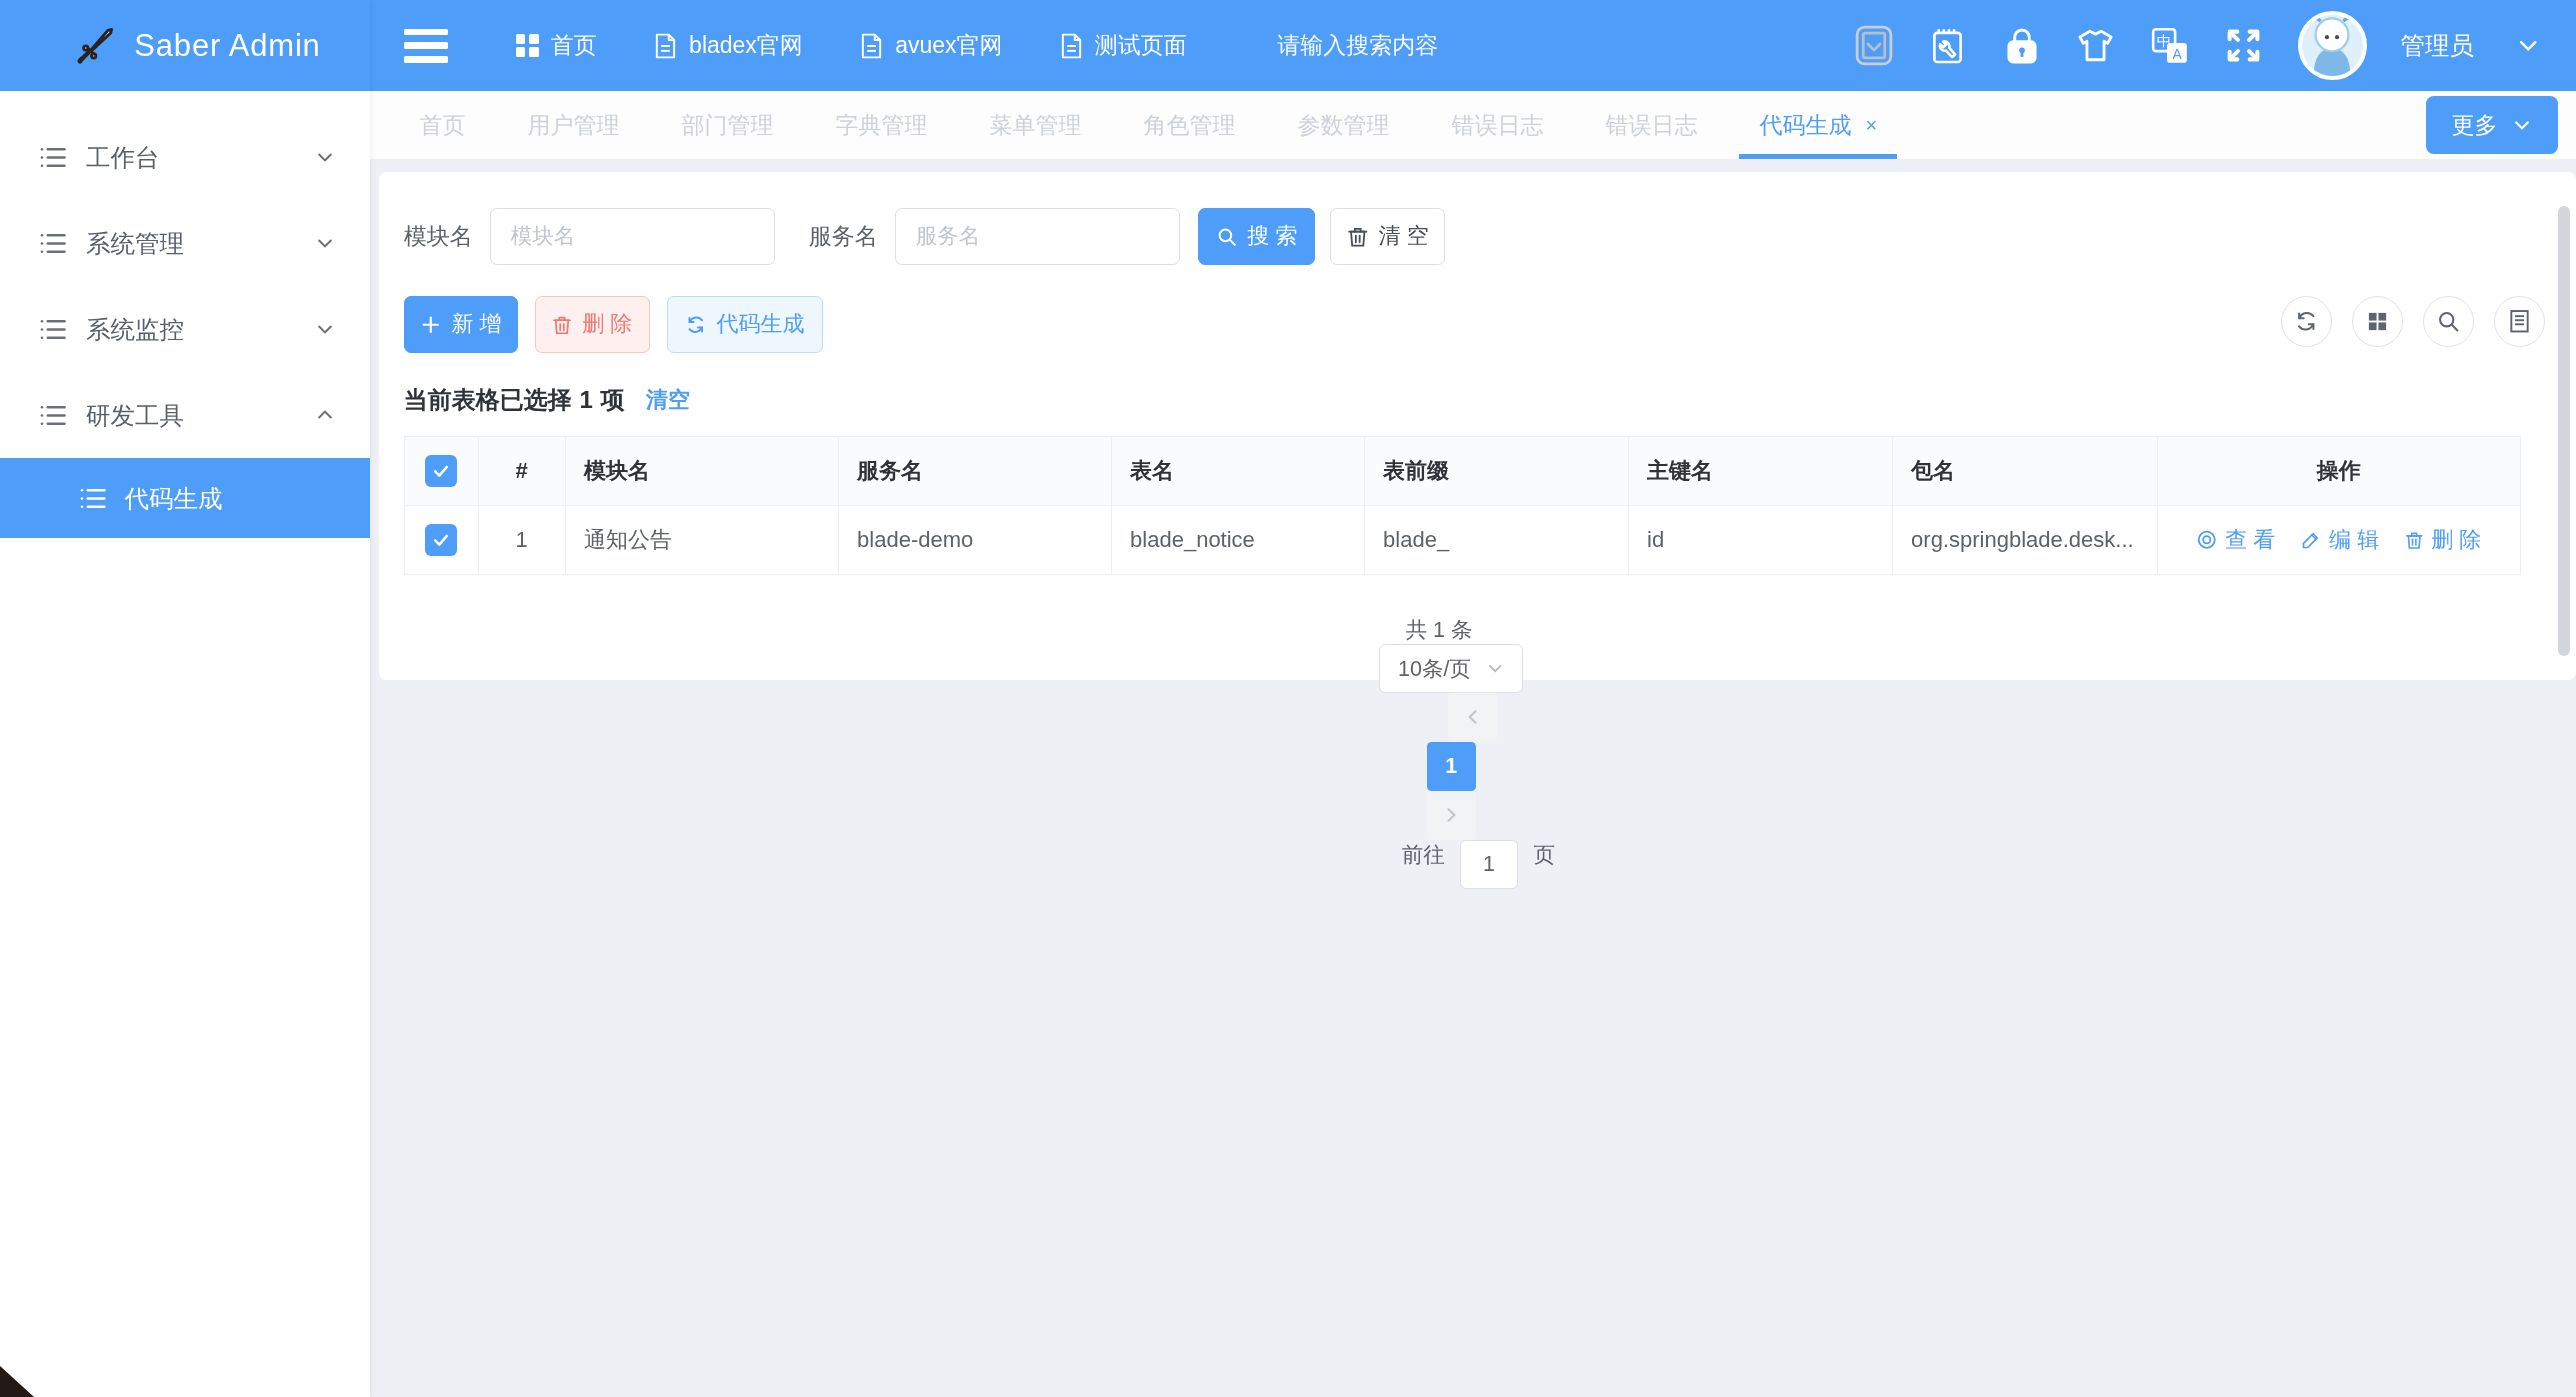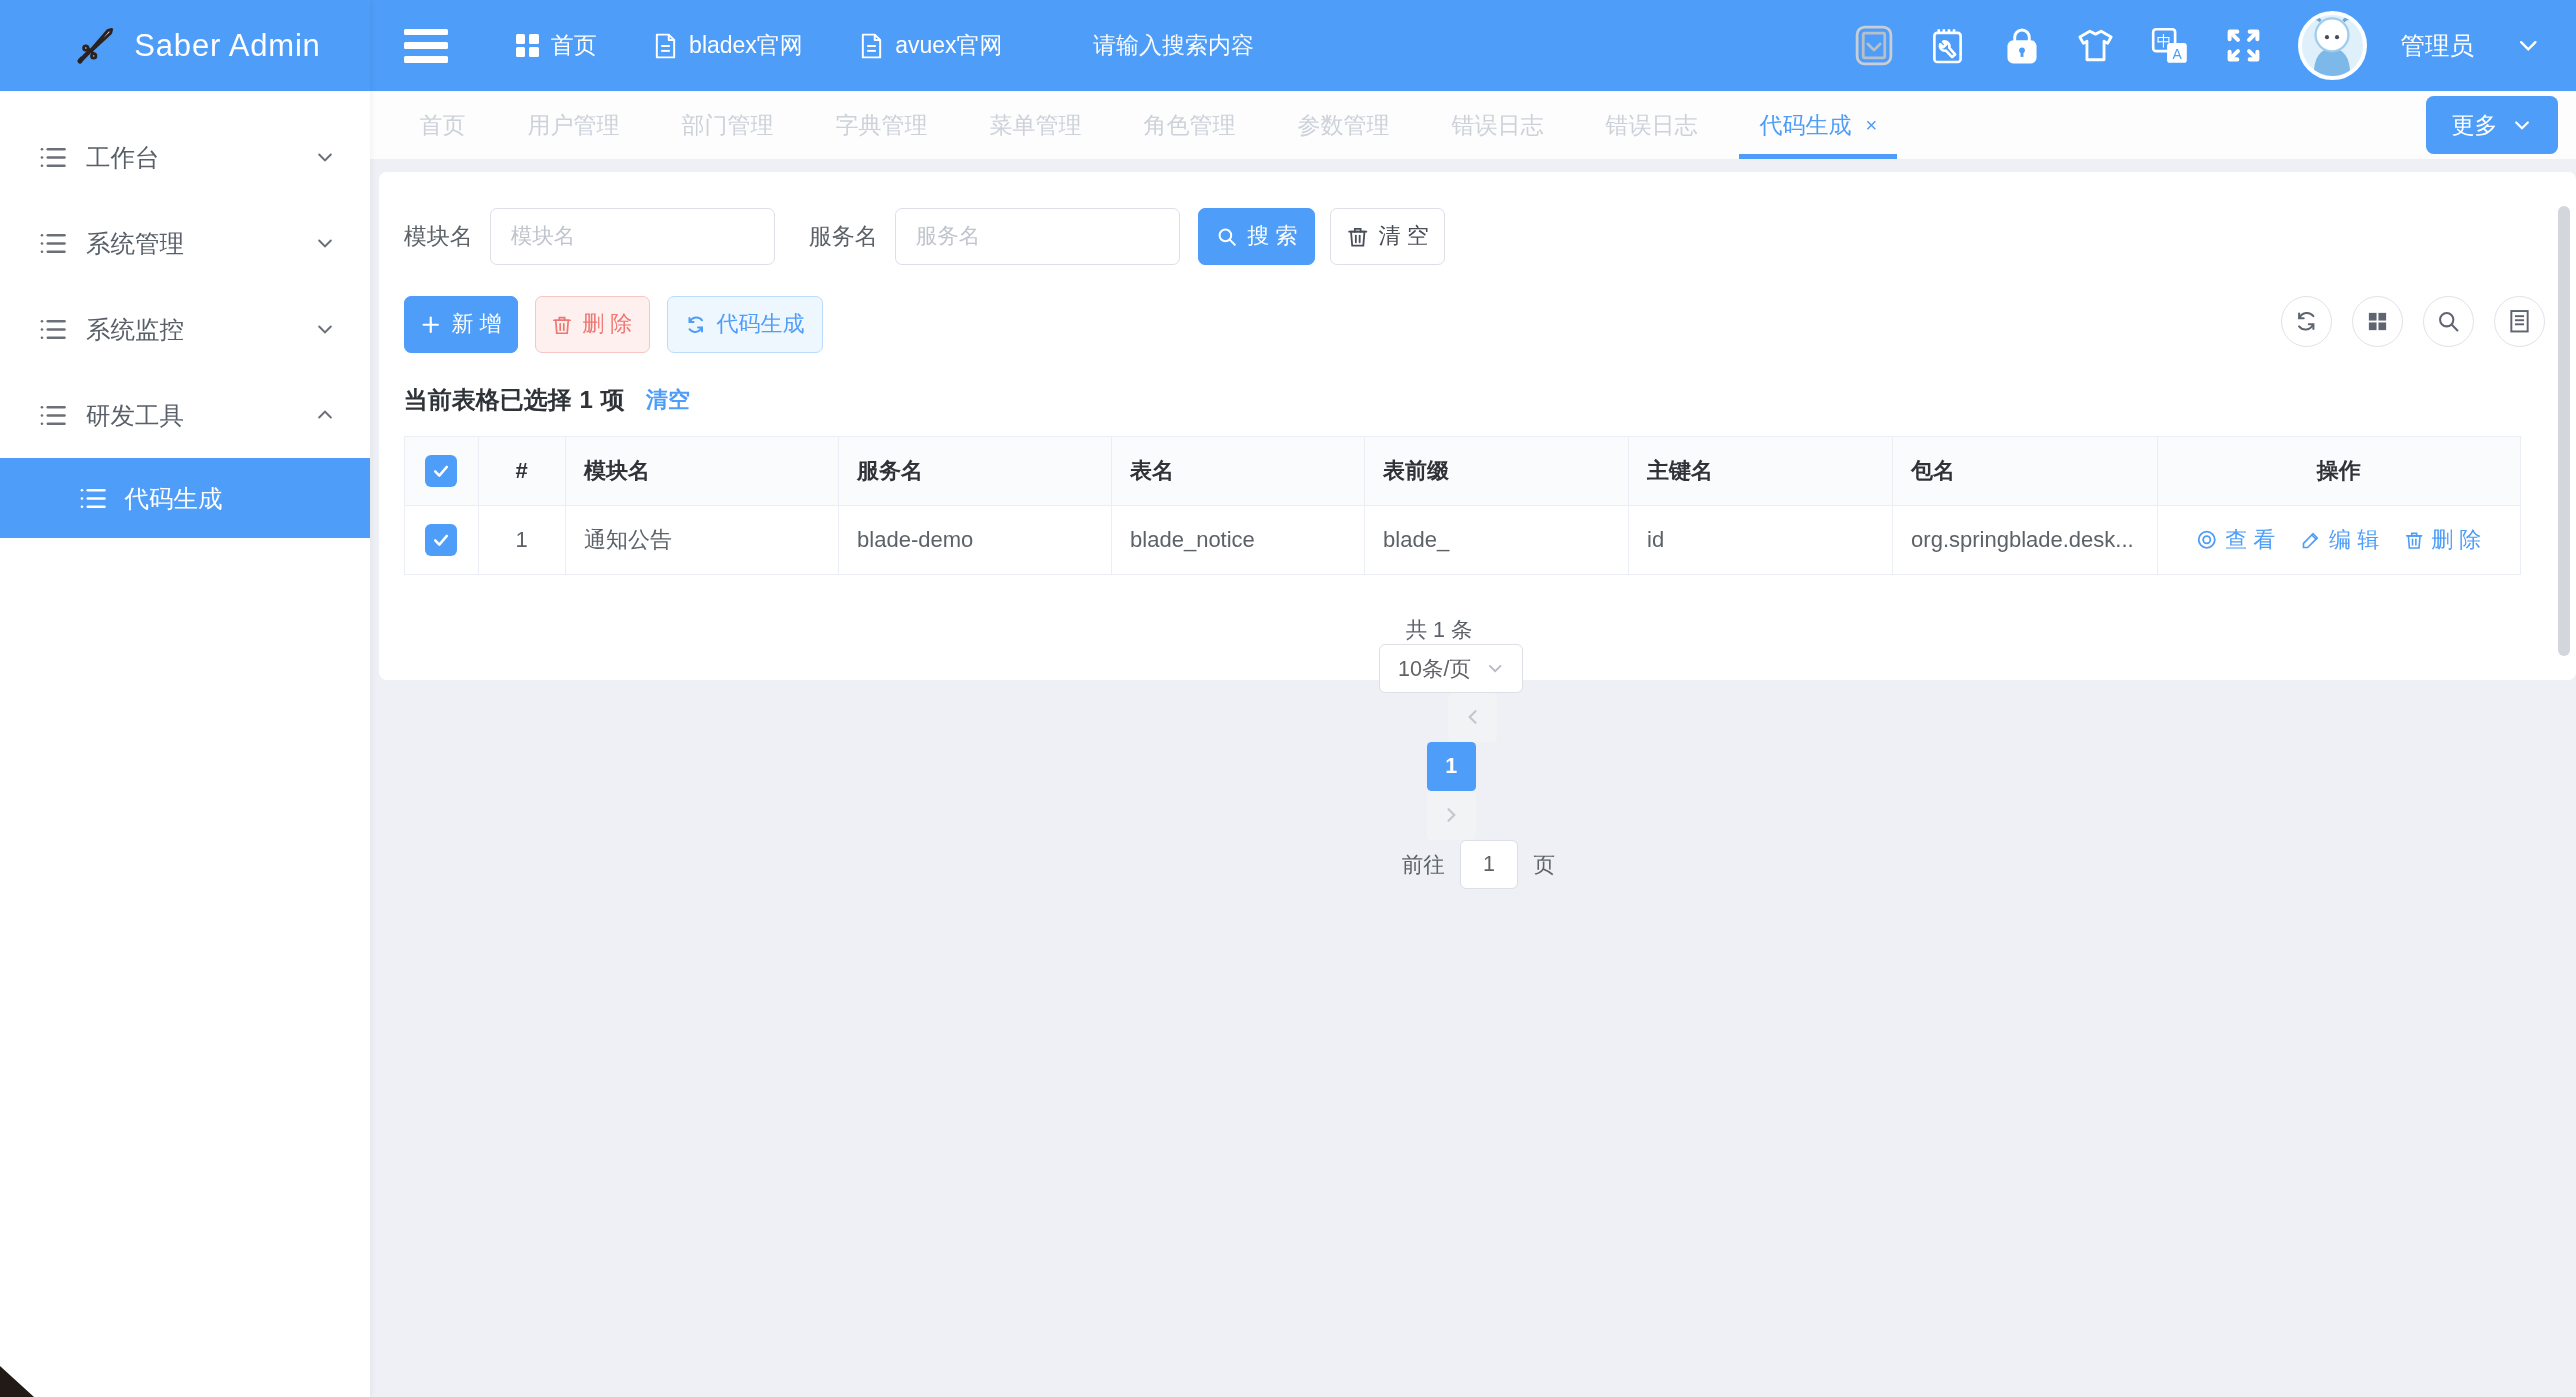--- a/index.html
+++ b/index.html
@@ -101,21 +101,21 @@
   
   .pagination { display:flex; align-items:center; justify-content:flex-end; margin-top:40px; padding-right:46px; font-size:21.5px; color:#5c6268;flex-direction:column; }
   .pg-total { margin-right:24.5px; }
   .pg-size { width:144px; height:49px; border:1.5px solid #dcdfe6; border-radius:6.1px; display:flex; align-items:center;
     justify-content:center; gap:15.3px; color:#606266; cursor:pointer; background:#fff; }
   .pg-arrow { width:49px; height:49px; background:#f2f3f5; border-radius:4.6px; display:flex; align-items:center;
     justify-content:center; color:#b6bac1; cursor:pointer; font-size:23px; }
   .pg-prev { margin-left:43px; }
   .pg-page { width:49px; height:49px; background:#4e9df8; color:#fff; border-radius:4.6px; display:flex;
     align-items:center; justify-content:center; font-weight:600; margin:0 18.4px; cursor:pointer; }
-  .pg-goto { margin-left:54px; display:flex; align-items:center; gap:15.3px; }
+  .pg-goto { margin-left:54px; display:flex; align-items:flex-start; gap:15.3px; }
   .pg-input { width:58px; height:49px; border:1.5px solid #dcdfe6; border-radius:6.1px; text-align:center;
     font-size:21.5px; color:#606266; font-family:inherit; outline:none; }
   svg { display:block; }
 </style>
 </head>
 <body>
 
 <div class="app">
 
   <aside class="sidebar">
@@ -258,20 +258,31 @@
         <div class="topnav-item">
           <span>
             <svg width="23" height="26" viewBox="0 0 20 24" fill="none" stroke="#fff" stroke-width="1.8" stroke-linejoin="round">
               <path d="M2 1.5h11l5 5v16H2z"></path>
                 <path d="M13 1.5v5h5"></path>
                 <line x1="6" y1="12" x2="14" y2="12"></line>
                 <line x1="6" y1="16.5" x2="14" y2="16.5"></line>
             </svg>
           </span>
           <span class="tn-label">avuex官网</span>
+        </div>
+        <div class="topnav-item">
+          <span>
+            <svg width="23" height="26" viewBox="0 0 20 24" fill="none" stroke="#fff" stroke-width="1.8" stroke-linejoin="round">
+              <path d="M2 1.5h11l5 5v16H2z"></path>
+                <path d="M13 1.5v5h5"></path>
+                <line x1="6" y1="12" x2="14" y2="12"></line>
+                <line x1="6" y1="16.5" x2="14" y2="16.5"></line>
+            </svg>
+          </span>
+          <span class="tn-label">测试页面</span>
         </div>
       </nav>
 
       <div class="top-search">请输入搜索内容</div>
 
       <div class="top-right">
         <span class="top-ic">
           <svg width="40" height="43" viewBox="0 0 26 28" fill="none" stroke="#c9ced6" stroke-width="1.8">
             <rect x="2" y="2" width="22" height="24" rx="5"></rect>
               <rect x="6" y="6" width="14" height="16" rx="1" stroke="#b9bfc9"></rect>

